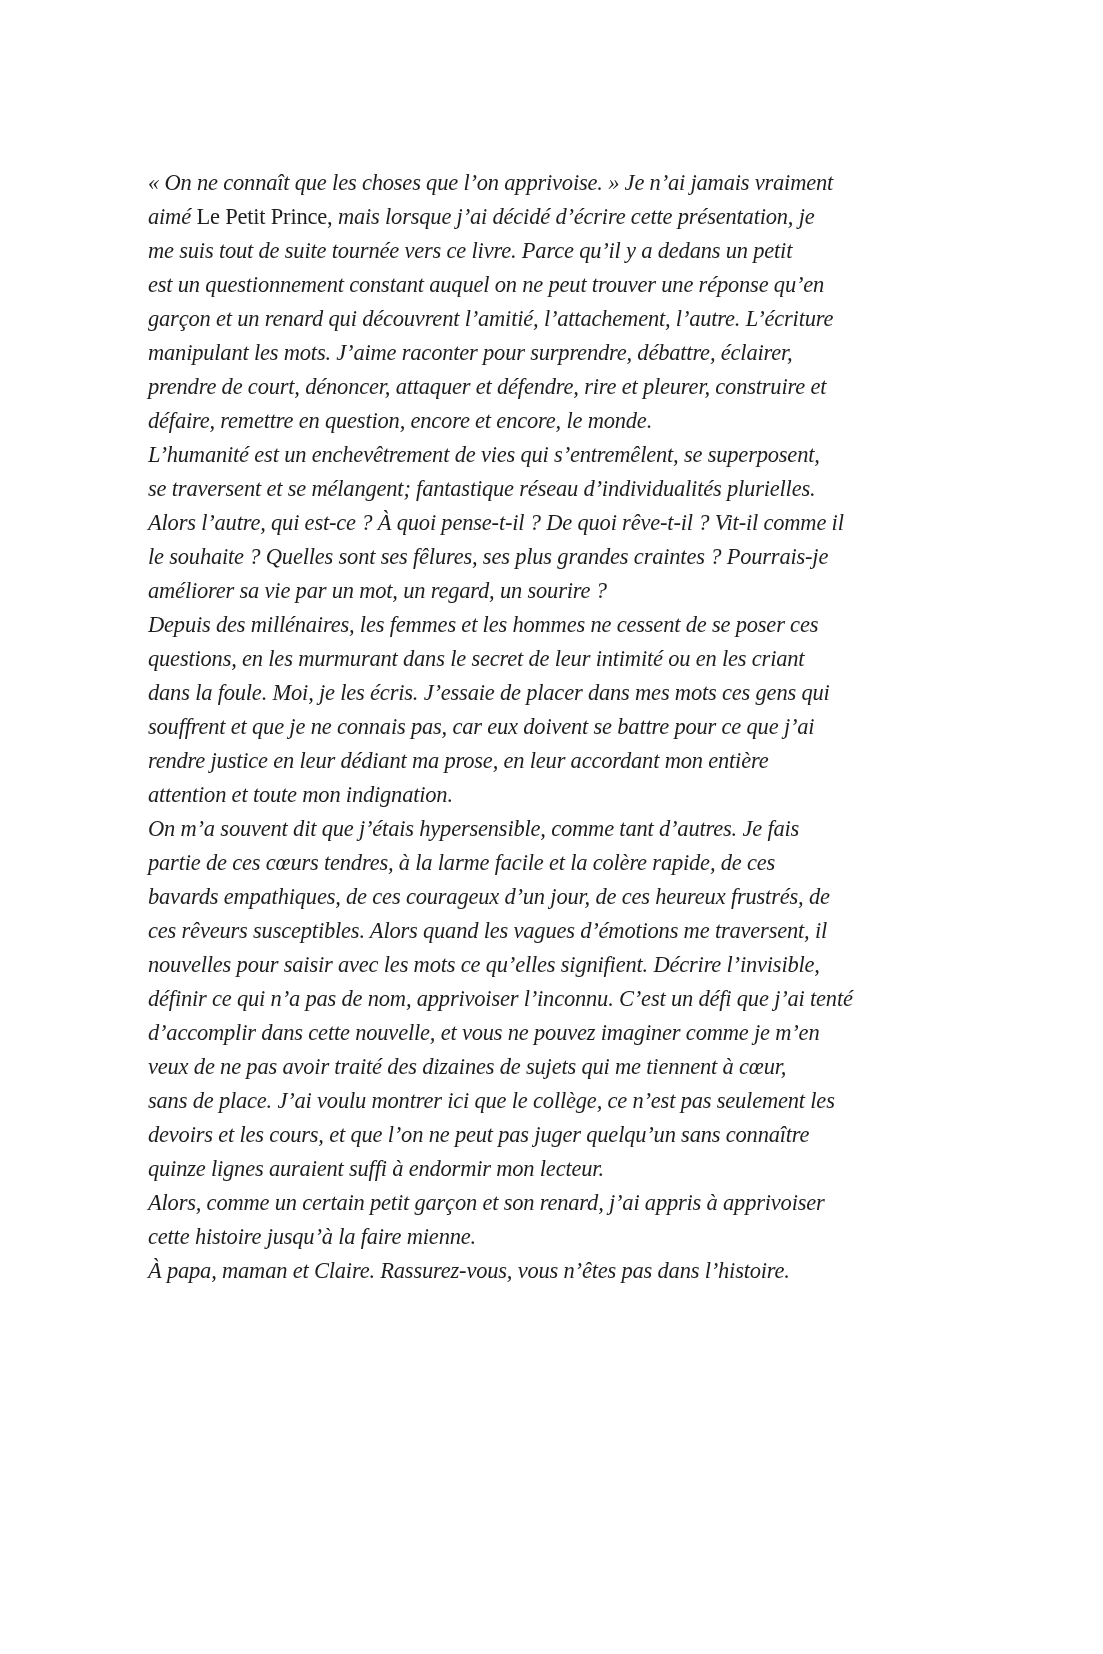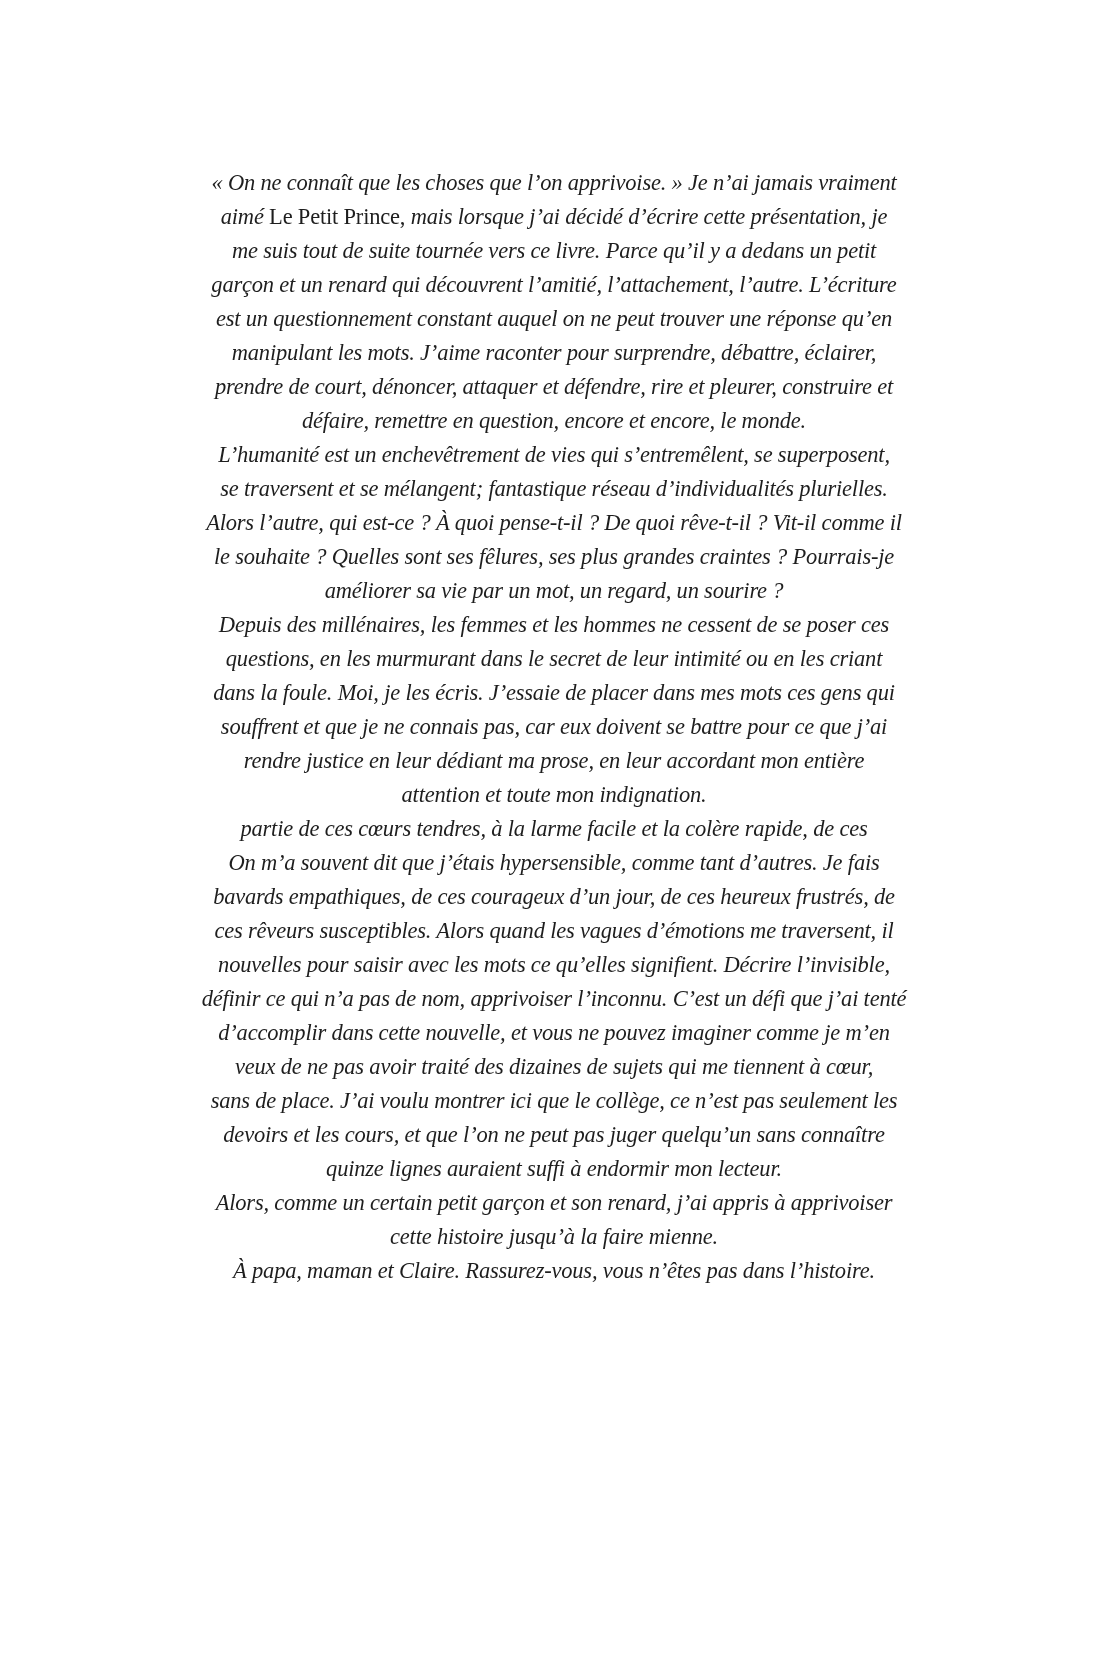--- a/index.html
+++ b/index.html
@@ -18,55 +18,54 @@
     position: absolute;
     left: 148px;
     top: 166px;
     width: 812px;
     font-family: "Liberation Serif", "DejaVu Serif", serif;
     font-style: italic;
     font-size: 22.5px;
     line-height: 34px;
     color: #1e1e1e;
     letter-spacing: -0.2px;
-    text-align: center;
   }
   .line {
     white-space: nowrap;
   }
   .seg-roman {
     font-style: normal;
   }
 </style>
 </head>
 <body>
 
 <div class="page">
   <div class="textblock" style="color: rgb(30, 30, 30);">
       <div class="line"><span class="seg-italic">« On ne connaît que les choses que l’on apprivoise. » Je n’ai jamais vraiment</span></div>
       <div class="line"><span class="seg-italic">aimé </span><span class="seg-roman">Le Petit Prince,</span><span class="seg-italic"> mais lorsque j’ai décidé d’écrire cette présentation, je</span></div>
       <div class="line"><span class="seg-italic">me suis tout de suite tournée vers ce livre. Parce qu’il y a dedans un petit</span></div>
+      <div class="line"><span class="seg-italic">est un questionnement constant auquel on ne peut trouver une réponse qu’en</span></div>
       <div class="line"><span class="seg-italic">garçon et un renard qui découvrent l’amitié, l’attachement, l’autre. L’écriture</span></div>
-      <div class="line"><span class="seg-italic">est un questionnement constant auquel on ne peut trouver une réponse qu’en</span></div>
       <div class="line"><span class="seg-italic">manipulant les mots. J’aime raconter pour surprendre, débattre, éclairer,</span></div>
       <div class="line"><span class="seg-italic">prendre de court, dénoncer, attaquer et défendre, rire et pleurer, construire et</span></div>
       <div class="line"><span class="seg-italic">défaire, remettre en question, encore et encore, le monde.</span></div>
       <div class="line"><span class="seg-italic">L’humanité est un enchevêtrement de vies qui s’entremêlent, se superposent,</span></div>
       <div class="line"><span class="seg-italic">se traversent et se mélangent; fantastique réseau d’individualités plurielles.</span></div>
       <div class="line"><span class="seg-italic">Alors l’autre, qui est-ce ? À quoi pense-t-il ? De quoi rêve-t-il ? Vit-il comme il</span></div>
       <div class="line"><span class="seg-italic">le souhaite ? Quelles sont ses fêlures, ses plus grandes craintes ? Pourrais-je</span></div>
       <div class="line"><span class="seg-italic">améliorer sa vie par un mot, un regard, un sourire ?</span></div>
       <div class="line"><span class="seg-italic">Depuis des millénaires, les femmes et les hommes ne cessent de se poser ces</span></div>
       <div class="line"><span class="seg-italic">questions, en les murmurant dans le secret de leur intimité ou en les criant</span></div>
       <div class="line"><span class="seg-italic">dans la foule. Moi, je les écris. J’essaie de placer dans mes mots ces gens qui</span></div>
       <div class="line"><span class="seg-italic">souffrent et que je ne connais pas, car eux doivent se battre pour ce que j’ai</span></div>
       <div class="line"><span class="seg-italic">rendre justice en leur dédiant ma prose, en leur accordant mon entière</span></div>
       <div class="line"><span class="seg-italic">attention et toute mon indignation.</span></div>
+      <div class="line"><span class="seg-italic">On m’a souvent dit que j’étais hypersensible, comme tant d’autres. Je fais</span></div>
       <div class="line"><span class="seg-italic">partie de ces cœurs tendres, à la larme facile et la colère rapide, de ces</span></div>
-      <div class="line"><span class="seg-italic">On m’a souvent dit que j’étais hypersensible, comme tant d’autres. Je fais</span></div>
       <div class="line"><span class="seg-italic">bavards empathiques, de ces courageux d’un jour, de ces heureux frustrés, de</span></div>
       <div class="line"><span class="seg-italic">ces rêveurs susceptibles. Alors quand les vagues d’émotions me traversent, il</span></div>
       <div class="line"><span class="seg-italic">nouvelles pour saisir avec les mots ce qu’elles signifient. Décrire l’invisible,</span></div>
       <div class="line"><span class="seg-italic">définir ce qui n’a pas de nom, apprivoiser l’inconnu. C’est un défi que j’ai tenté</span></div>
       <div class="line"><span class="seg-italic">d’accomplir dans cette nouvelle, et vous ne pouvez imaginer comme je m’en</span></div>
       <div class="line"><span class="seg-italic">veux de ne pas avoir traité des dizaines de sujets qui me tiennent à cœur,</span></div>
       <div class="line"><span class="seg-italic">sans de place. J’ai voulu montrer ici que le collège, ce n’est pas seulement les</span></div>
       <div class="line"><span class="seg-italic">devoirs et les cours, et que l’on ne peut pas juger quelqu’un sans connaître</span></div>
       <div class="line"><span class="seg-italic">quinze lignes auraient suffi à endormir mon lecteur.</span></div>
       <div class="line"><span class="seg-italic">Alors, comme un certain petit garçon et son renard, j’ai appris à apprivoiser</span></div>

